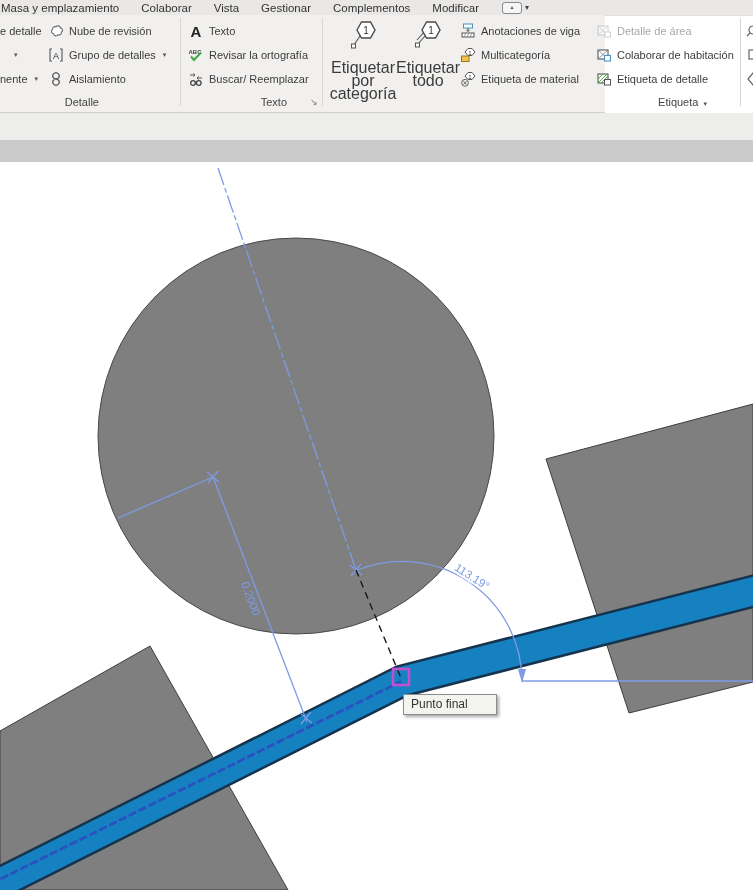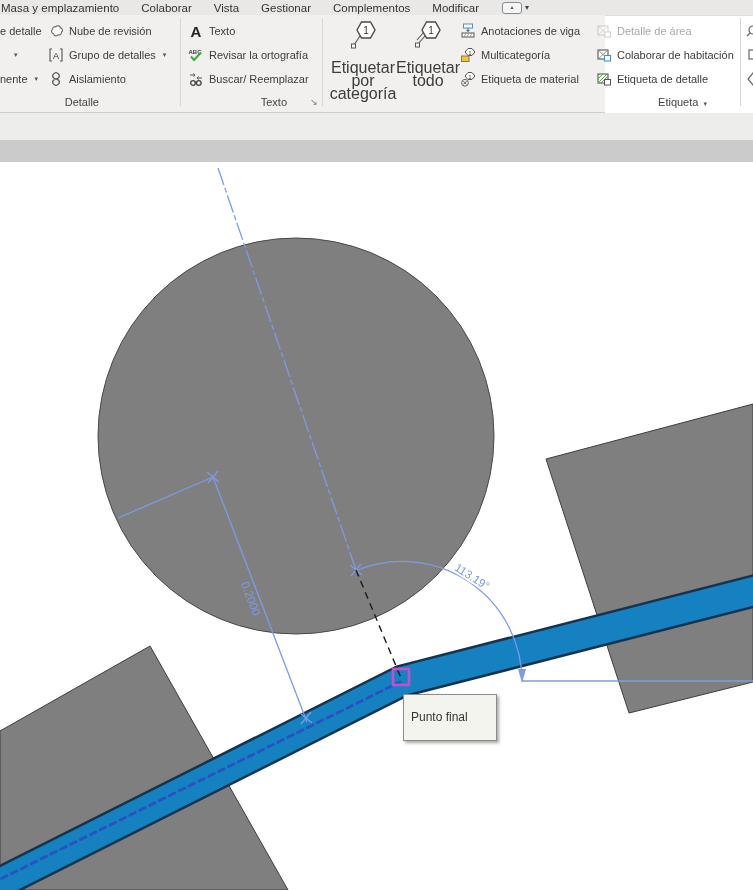--- a/index.html
+++ b/index.html
@@ -27,21 +27,21 @@
   .disabled{color:#a9a9a9;}
   .disabled svg{opacity:.45;filter:grayscale(1);}
   .cuticon{position:absolute;width:8px;overflow:hidden;height:16px;}
   
   #optionsbar{position:absolute;left:0;top:113px;width:753px;height:27px;background:#ededec;}
   #grayband{position:absolute;left:0;top:140px;width:753px;height:22px;background:#cbcbcb;}
   
   #canvas{position:absolute;left:0;top:162px;width:753px;height:728px;background:#fff;}
   #tooltip{position:absolute;left:403px;top:532px;width:78px;height:15px;background:#f4f4ef;
            border:1px solid #8c8c8c;box-shadow:2px 2px 3px rgba(0,0,0,.35);
-           font-size:12px;color:#333;padding:15px 7px;white-space:nowrap;}
+           font-size:12px;color:#333;padding:2px 7px;white-space:nowrap;}
   svg text{font-family:"Liberation Sans",sans-serif;}
 </style>
 </head>
 <body>
 
 <div id="app">
 
   <div id="menubar">
     <span class="tab">Masa y emplazamiento</span>
     <span class="tab">Colaborar</span>

